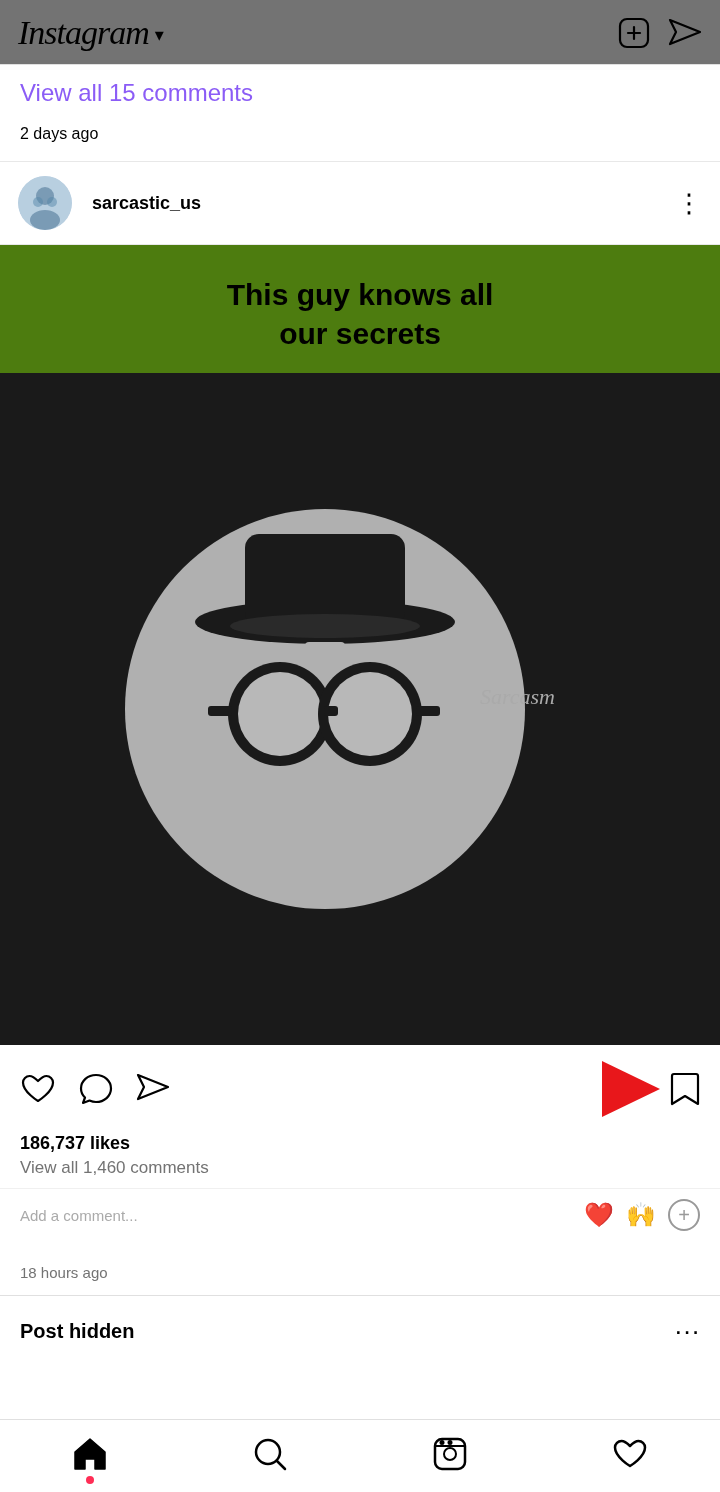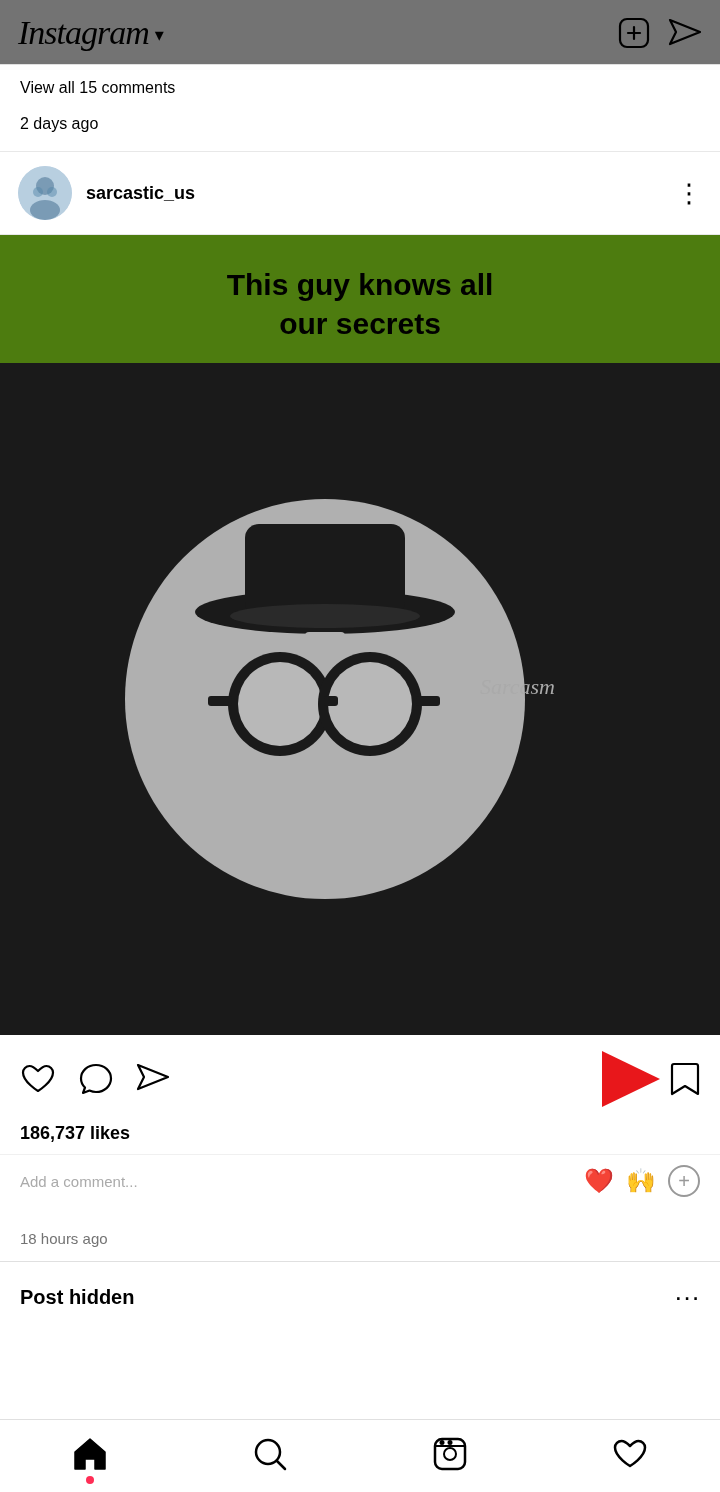--- a/index.html
+++ b/index.html
@@ -53,22 +53,22 @@
       align-items: center;
       justify-content: center;
     }
 
     
     .prev-comments {
       padding: 14px 20px 4px 20px;
       border-bottom: 1px solid #e8e8e8;
     }
     .prev-comments-link {
-      font-size: 16px;
-      color: #000000;
+      font-size: 24px;
+      color: #8b5cf6;
       display: block;
     }
     .prev-comments-time {
       font-size: 16px;
       color: #000000;
       margin-top: 18px;
       display: block;
       padding-bottom: 14px;
     }
 
@@ -76,21 +76,21 @@
     .post-header {
       display: flex;
       align-items: center;
       justify-content: space-between;
       padding: 14px 18px;
       border-bottom: 1px solid #e8e8e8;
     }
     .post-user-info {
       display: flex;
       align-items: center;
-      gap: 14px;
+      gap: 20px;
     }
     .avatar {
       width: 54px;
       height: 54px;
       border-radius: 50%;
       background: #c8d8e8;
       overflow: hidden;
       display: flex;
       align-items: center;
       justify-content: center;
@@ -383,20 +383,21 @@
     <button class="action-btn">
       <svg width="30" height="36" viewBox="0 0 30 36" fill="none">
         <path d="M4 3H26C27.1 3 28 3.9 28 5V33L15 25L2 33V5C2 3.9 2.9 3 4 3Z" stroke="#000" stroke-width="2.2" fill="none" stroke-linejoin="round"></path>
       </svg>
     </button>
   </div>
 </div>
 
 <div class="post-stats">
   <span class="likes-count">186,737 likes</span>
+  <span class="view-comments-link">View all 1,460 comments</span>
 </div>
 
 <div class="add-comment-row">
   <span class="add-comment-placeholder">Add a comment...</span>
   <div class="comment-emojis">
     <span class="emoji">❤️</span>
     <span class="emoji">🙌</span>
     <button class="add-emoji-btn">
       <span>+</span>
     </button>

